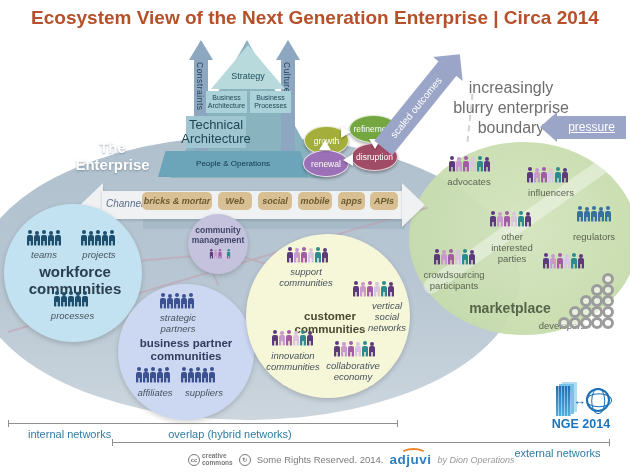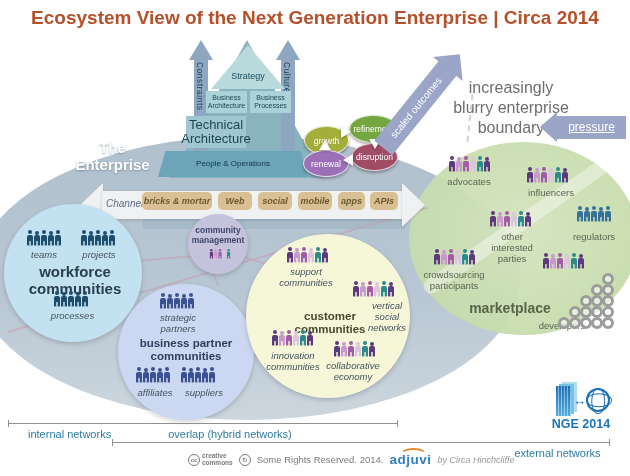--- a/index.html
+++ b/index.html
@@ -430,16 +430,16 @@
   <div class="abs credits">
     <span class="cc-badge">
       <span class="cc-circle">cc</span>
       <span class="cc-words">
         <span>creative</span><br><span>commons</span>
       </span>
     </span>
     <span class="cc-circle">↻</span>
     <span class="rights">Some Rights Reserved. 2014.</span>
     <span class="adjuvi">adjuvi</span>
-    <span class="byline">by Circa Hinchcliffe</span>
+    <span class="byline">by Dion Operations</span>
   </div>
 
 </div>
 
 </body></html>

